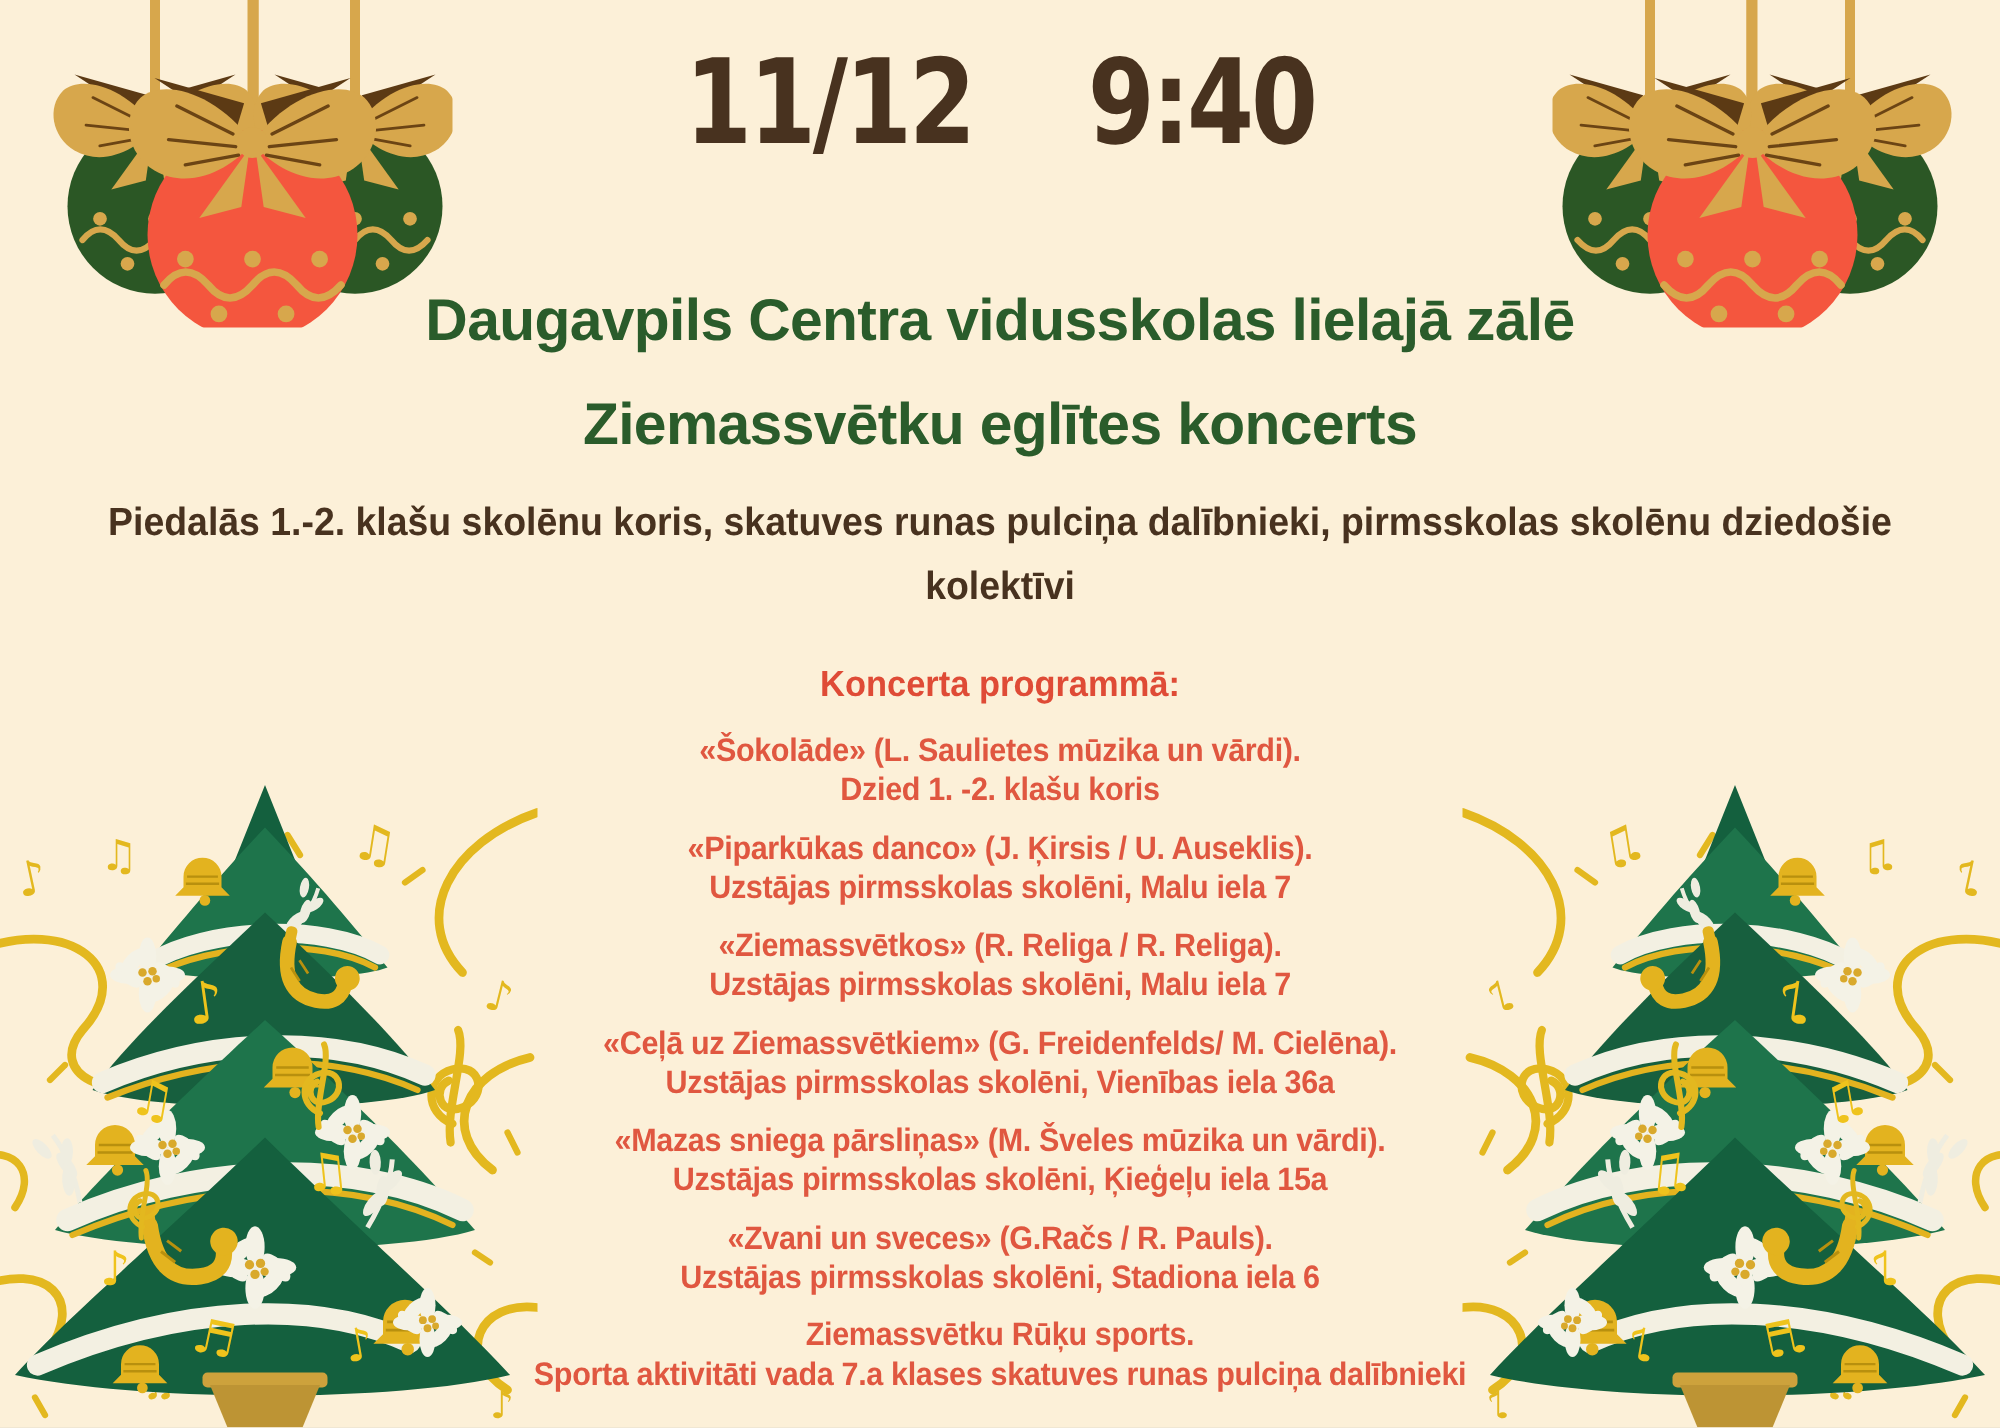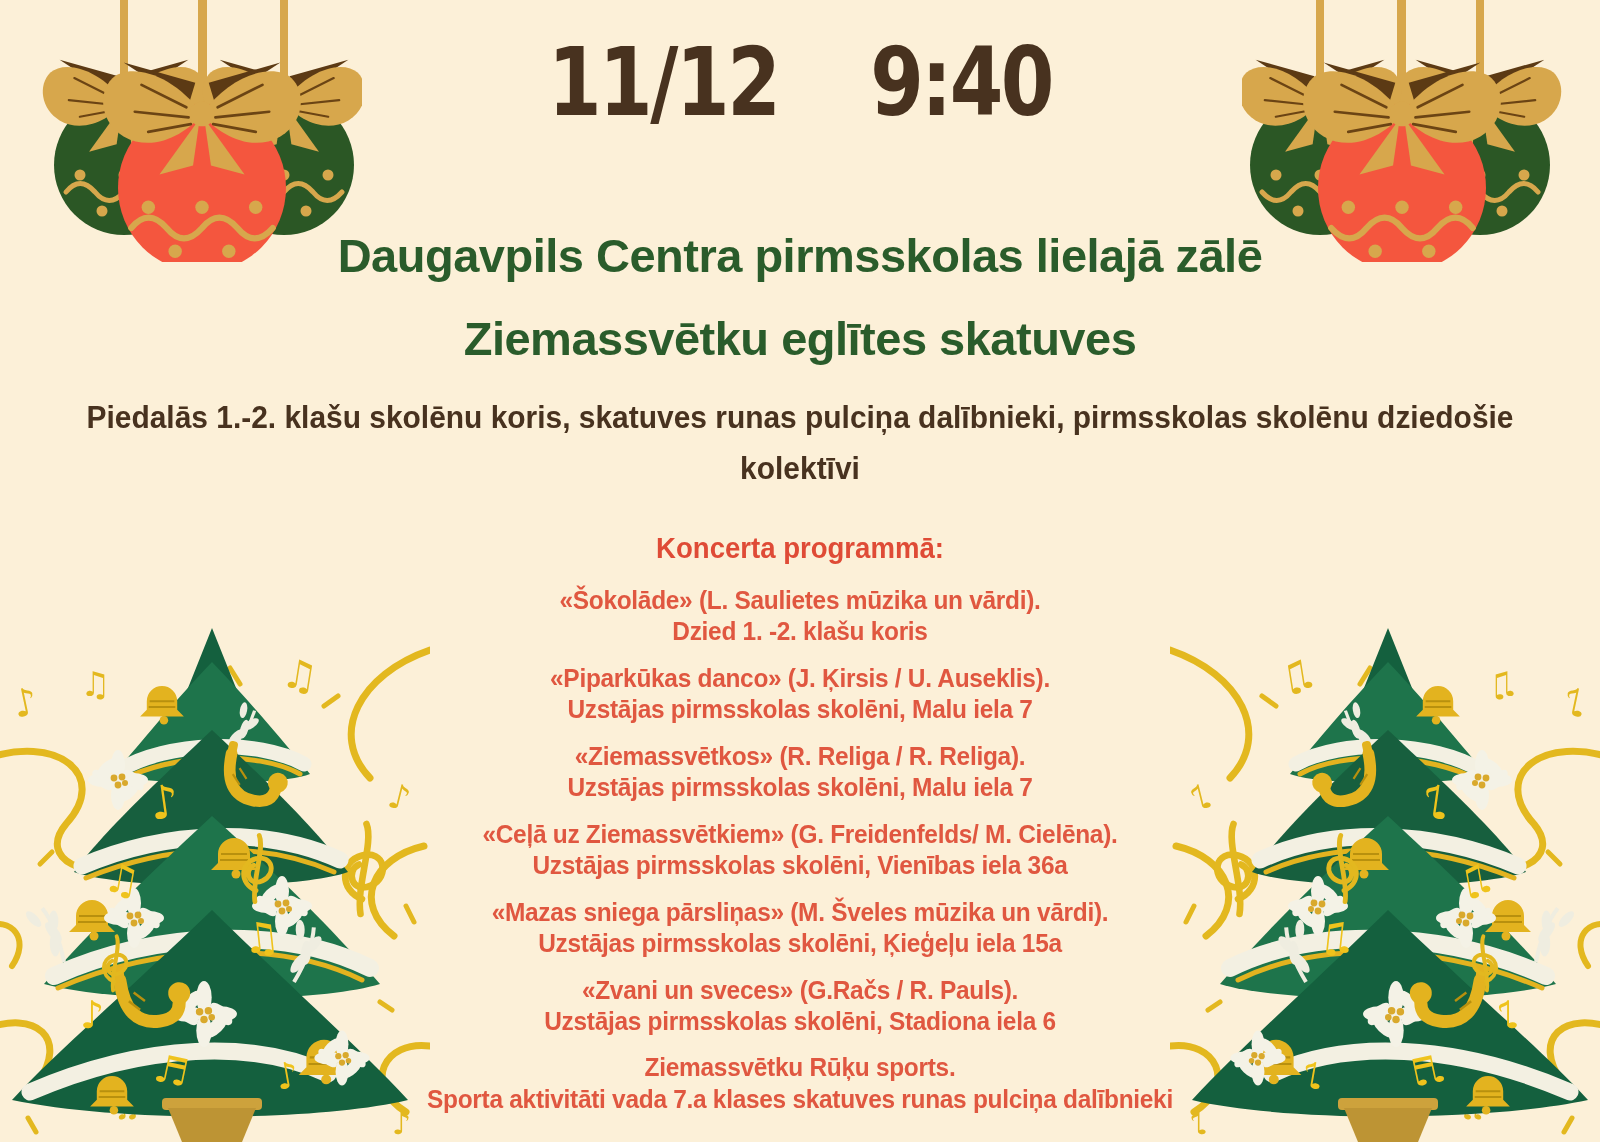--- a/index.html
+++ b/index.html
@@ -285,22 +285,22 @@
     </g>
   </svg>
 
   <div class="content">
 
     <div class="datetime">
       <span>11/12</span>
       <span>9:40</span>
     </div>
 
-    <h1 class="title-green t1">Daugavpils Centra pirmsskolas lielajā zālē</h1>
-    <h1 class="title-green t2">Ziemassvētku eglītes skatuves</h1>
+    <h1 class="title-green t1">Daugavpils Centra vidusskolas lielajā zālē</h1>
+    <h1 class="title-green t2">Ziemassvētku eglītes koncerts</h1>
 
     <p class="participants">Piedalās 1.-2. klašu skolēnu koris, skatuves runas pulciņa dalībnieki, pirmsskolas skolēnu dziedošie kolektīvi</p>
 
     <h2 class="program-heading">Koncerta programmā:</h2>
 
     <div class="program">
       <div class="program-item">
         <div>«Šokolāde» (L. Saulietes mūzika un vārdi).</div>
         <div>Dzied 1. -2. klašu koris</div>
       </div>

